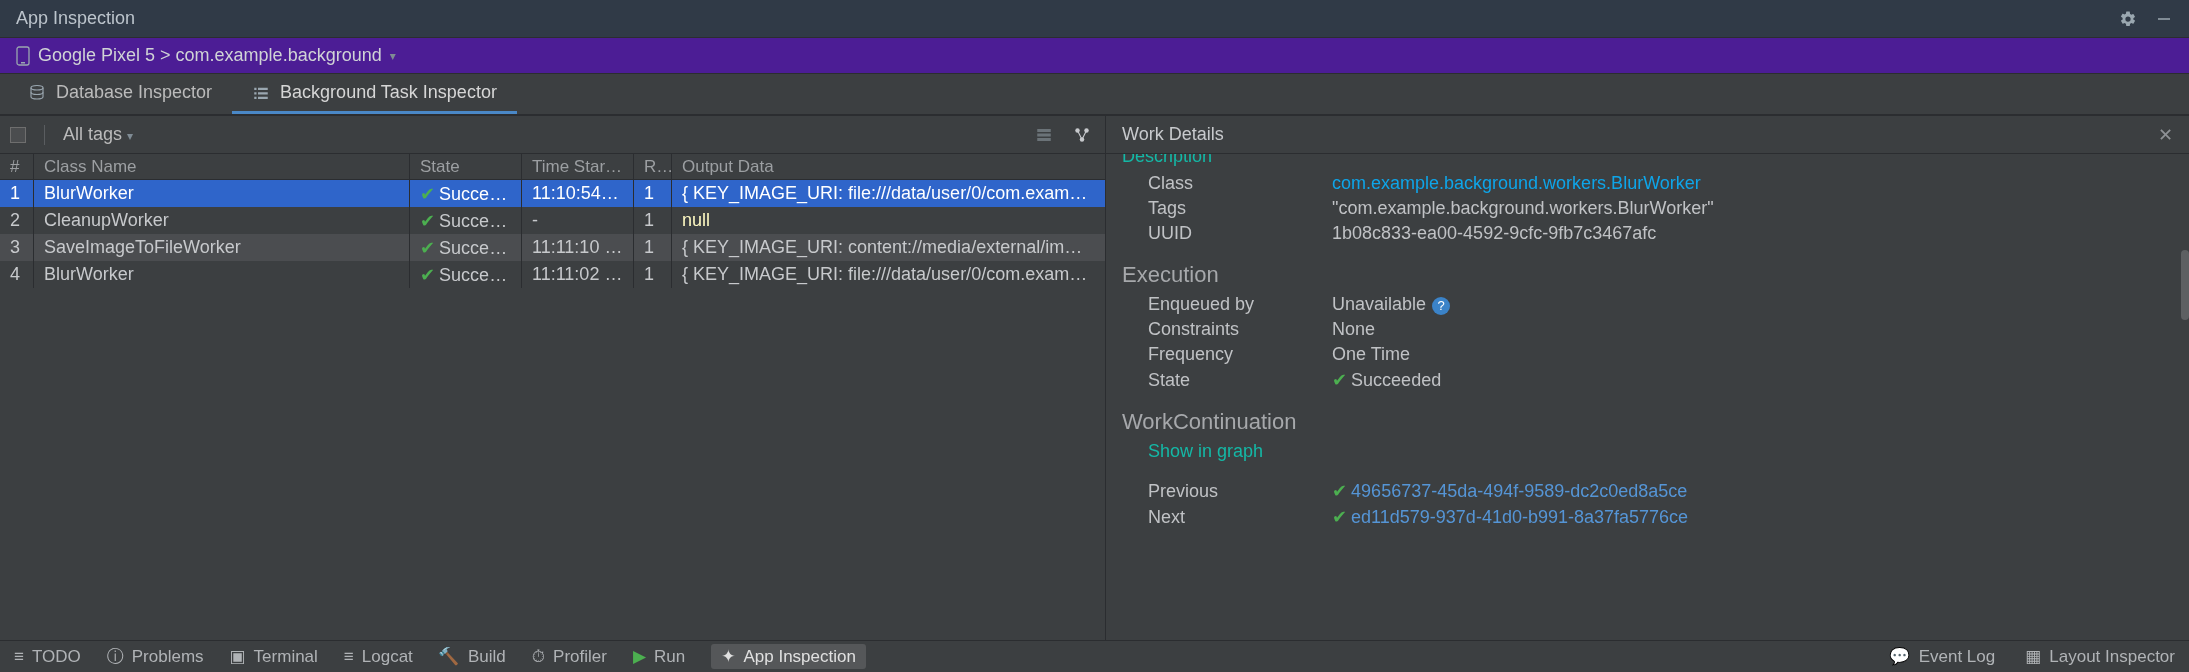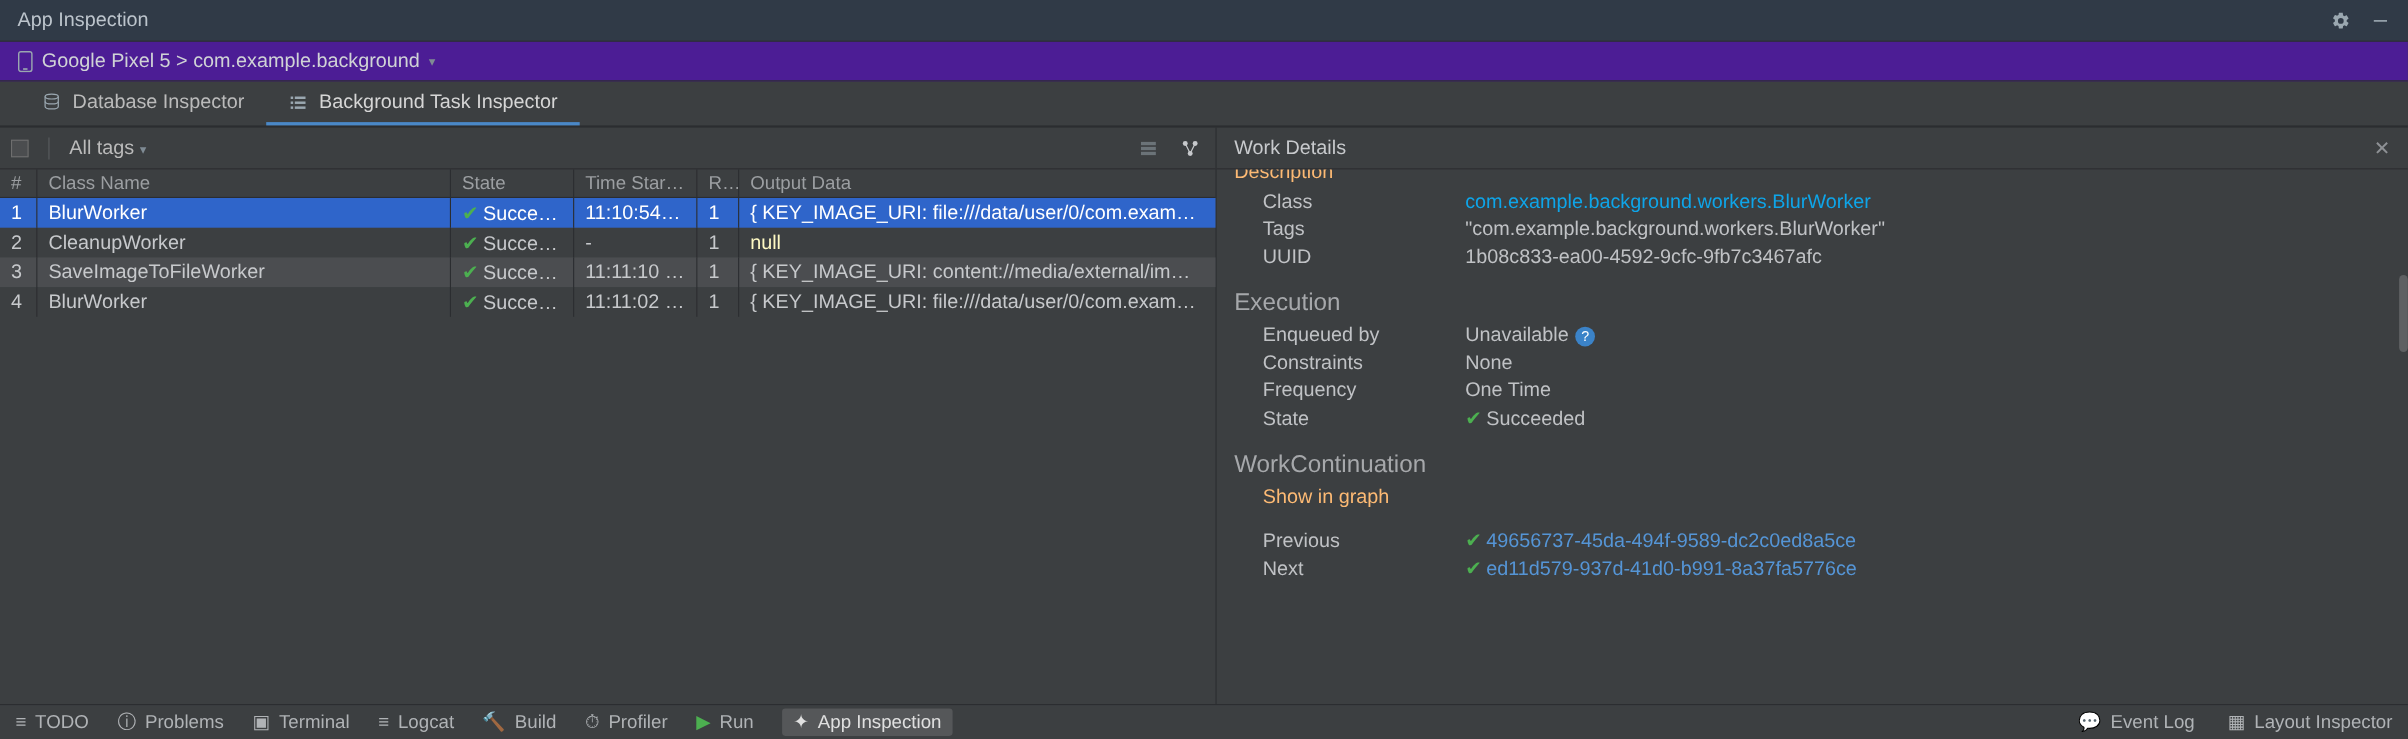--- a/index.html
+++ b/index.html
@@ -40,21 +40,21 @@
     gap: 8px;
   }
   .phone-icon { font-size: 16px; color: #a0a7ad; }
   .chev-down { font-size: 12px; color: #7f8b94; }
   
   .tabbar {
     height: 42px;
     display: flex;
     align-items: stretch;
     border-bottom: 2px solid #2b2d30;
-    padding-left: 18px;
+    padding-left: 8px;
   }
   .tab {
     display: flex;
     align-items: center;
     gap: 10px;
     padding: 0 20px;
     color: #bbbbbb;
     cursor: pointer;
     border-bottom: 3px solid transparent;
   }
@@ -185,21 +185,21 @@
   .scroll-right-thumb {
     position: absolute;
     right: 0;
     top: 250px;
     width: 8px;
     height: 70px;
     background: #5e6062;
     border-radius: 4px;
   }
   .desc-label-cut {
-    color:#fdba74;
+    color:#14b8a6;
     font-size:18px;
     margin-top: -8px;
     margin-bottom: 6px;
     overflow:hidden;
   }
 </style>
 </head>
 <body>
 
 <div class="titlebar">
@@ -358,21 +358,21 @@
           <span class="k">Frequency</span>
           <span class="v">One Time</span>
         </div>
       <div class="kv">
           <span class="k">State</span>
           <span class="v"><span class="check-green">✔</span><span>Succeeded</span></span>
         </div>
 
       <div class="section-title">WorkContinuation</div>
       <div class="kv">
-          <span class="k" style="color:#fdba74;cursor:pointer">Show in graph</span>
+          <span class="k" style="color:#14b8a6;cursor:pointer">Show in graph</span>
         </div>
       <div style="height:10px"></div>
       <div class="kv">
           <span class="k">Previous</span>
           <span class="v linkchk"><span class="check-green">✔</span><span>49656737-45da-494f-9589-dc2c0ed8a5ce</span></span>
         </div>
       <div class="kv">
           <span class="k">Next</span>
           <span class="v linkchk"><span class="check-green">✔</span><span>ed11d579-937d-41d0-b991-8a37fa5776ce</span></span>
         </div>

